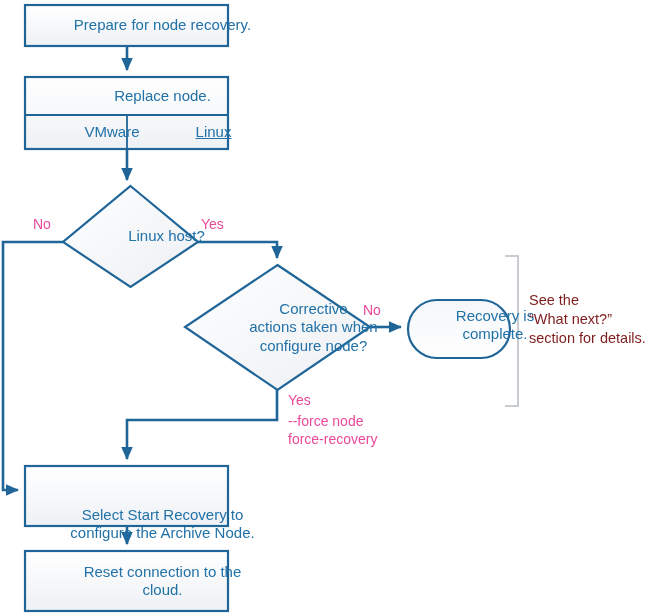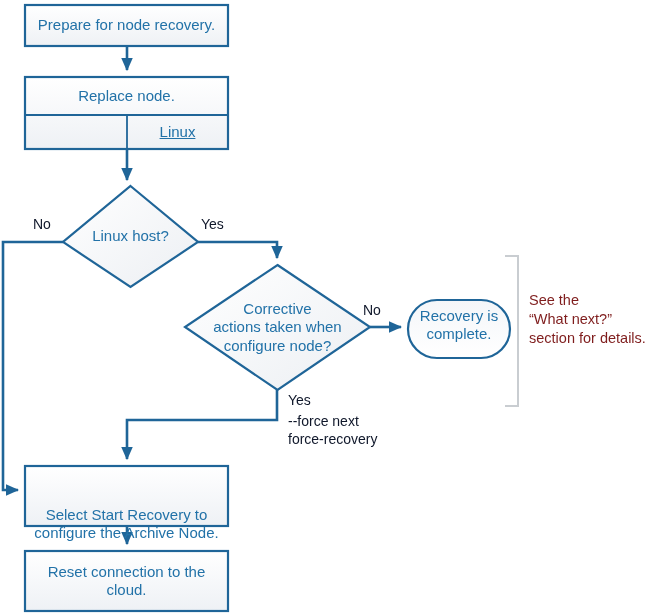--- a/index.html
+++ b/index.html
@@ -30,24 +30,25 @@
     position: absolute;
     display: flex;
     align-items: center;
     justify-content: center;
     text-align: center;
     color: #2272a8;
     font-size: 15px;
     line-height: 1.22;
     pointer-events: none;
     white-space: pre-line;
+    padding-left: 36px;
   }
   .edge-label {
     position: absolute;
-    color: #0f172a;
+    color: #ec4899;
     font-size: 14px;
     line-height: 1.25;
     white-space: pre-line;
     pointer-events: none;
   }
   .side-note {
     position: absolute;
     color: #7f1d1d;
     font-size: 14.5px;
     line-height: 1.32;
@@ -104,20 +105,21 @@
     <rect x="25" y="466" width="203" height="60" fill="url(#boxGrad)" stroke="#1f6598" stroke-width="2.2"></rect>
 
     <rect x="25" y="551" width="203" height="60" fill="url(#boxGrad)" stroke="#1f6598" stroke-width="2.2"></rect>
 
     <path d="M 505 256 L 518 256 L 518 406 L 505 406" fill="none" stroke="#c9cdd1" stroke-width="2"></path>
   </svg>
 
   <div class="node-label" style="left:25px; top:5px; width:203px; height:41px;">Prepare for node recovery.</div>
 
   <div class="node-label" style="left:25px; top:77px; width:203px; height:38px;">Replace node.</div>
+  <div class="node-label" style="left:25px; top:115px; width:102px; height:34px;">VMware</div>
   <div class="node-label" style="left:127px; top:115px; width:101px; height:34px;text-decoration:underline;">Linux</div>
 
   <div class="node-label" style="left:63px; top:186px; width:135px; height:101px;">Linux host?</div>
 
   <div class="node-label" style="left:185px; top:265px; width:185px; height:125px;">Corrective
 actions taken when
 configure node?</div>
 
   <div class="node-label" style="left:408px; top:300px; width:102px; height:50px;text-align:center;">Recovery is
 complete.</div>
@@ -125,20 +127,20 @@
   <div class="node-label" style="left:25px; top:466px; width:203px; height:60px;margin-top:28px;">Select Start Recovery to
 configure the Archive Node.</div>
 
   <div class="node-label" style="left:25px; top:551px; width:203px; height:60px;text-align:center;">Reset connection to the
 cloud.</div>
 
   <div class="edge-label" style="left:33px; top:216px;">No</div>
   <div class="edge-label" style="left:201px; top:216px;">Yes</div>
   <div class="edge-label" style="left:363px; top:302px;">No</div>
   <div class="edge-label" style="left:288px; top:392px;">Yes</div>
-  <div class="edge-label" style="left:288px; top:413px;">--force next
+  <div class="edge-label" style="left:288px; top:413px;">--force node
 force-recovery</div>
 
   <div class="side-note" style="left:529px; top:291px;">See the
 “What next?”
 section for details.</div>
 
 </div>
 
 </body></html>

